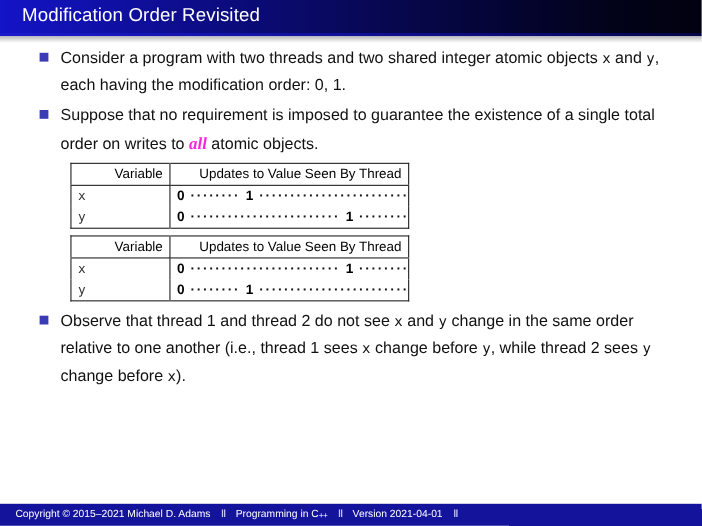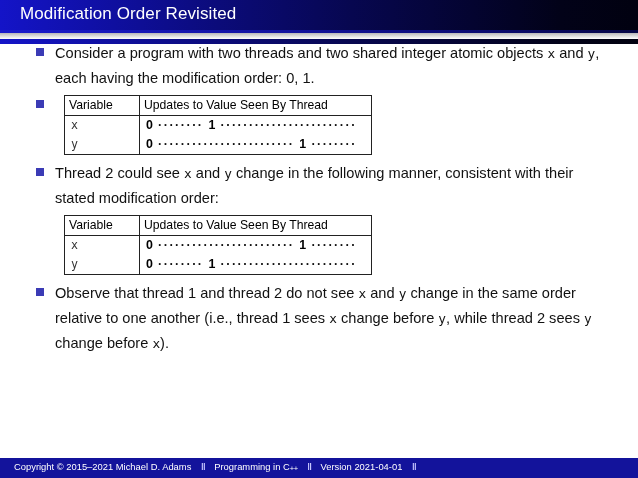--- a/index.html
+++ b/index.html
@@ -15,21 +15,21 @@
     font-family: "Liberation Sans", sans-serif;
     color: #000000;
     -webkit-font-smoothing: antialiased;
   }
 
   
   .titlebar {
     position: absolute;
     left: 0; top: 0;
     width: 638px;
-    height: 44px;
+    height: 30px;
     background: linear-gradient(to right,
                 #1414c8 0%,
                 #1010a8 14%,
                 #0b0b7a 34%,
                 #070750 55%,
                 #040430 74%,
                 #020218 88%,
                 #010110 100%);
   }
   .title-text {
@@ -103,22 +103,22 @@
   }
   table.vartbl {
     border-collapse: collapse;
     border: 1px solid #222222;
     font-size: 12.2px;
     width: 308px;
     table-layout: fixed;
   }
   table.vartbl th {
     font-weight: normal;
-    text-align: left;
-    padding: 2px 6px 3px 4px;
+    text-align: right;
+    padding: 2px 6px 3px 19px;
     border-bottom: 1px solid #222222;
     font-size: 12.2px;
   }
   table.vartbl th.cvar,
   table.vartbl td.cvar {
     width: 64px;
     border-right: 1px solid #222222;
   }
   table.vartbl td {
     padding: 1px 6px 2px 6px;
@@ -191,20 +191,21 @@
 
 <div class="content">
 
   <div class="bullet-row">
     <span class="bullet-mark"></span>
     <div class="bullet-text"><span>Consider a program with two threads and two shared integer atomic objects </span><span class="tt">x</span><span> and </span><span class="tt">y</span><span>, each having the modification order: 0, 1.</span></div>
   </div>
 
   <div class="bullet-row">
     <span class="bullet-mark"></span>
+    <div class="bullet-text"><span>Suppose that no requirement is imposed to guarantee the existence of a single total order on writes to </span><span class="emph-all">all</span><span> atomic objects.</span></div>
   </div>
 
 
   <div class="tbl-wrap">
     <table class="vartbl">
         <thead>
           <tr>
             <th class="cvar">Variable</th>
             <th>Updates to Value Seen By Thread</th>
           </tr>
@@ -215,24 +216,20 @@
             <td><span class="seq"><span>0</span><span class="dots"> ········ </span><span>1</span><span class="dots"> ························ </span></span></td>
           </tr>
           <tr>
             <td class="cvar"><span class="var-name">y</span></td>
             <td><span class="seq"><span>0</span><span class="dots"> ························ </span><span>1</span><span class="dots"> ········ </span></span></td>
           </tr>
         </tbody>
       </table>
   </div>
 
-  <div class="bullet-row">
-    <span class="bullet-mark"></span>
-    <div class="bullet-text"><span>Thread 2 could see </span><span class="tt">x</span><span> and </span><span class="tt">y</span><span> change in the following manner, consistent with their stated modification order:</span></div>
-  </div>
 
   <div class="tbl-wrap">
     <table class="vartbl">
         <thead>
           <tr>
             <th class="cvar">Variable</th>
             <th>Updates to Value Seen By Thread</th>
           </tr>
         </thead>
         <tbody>

